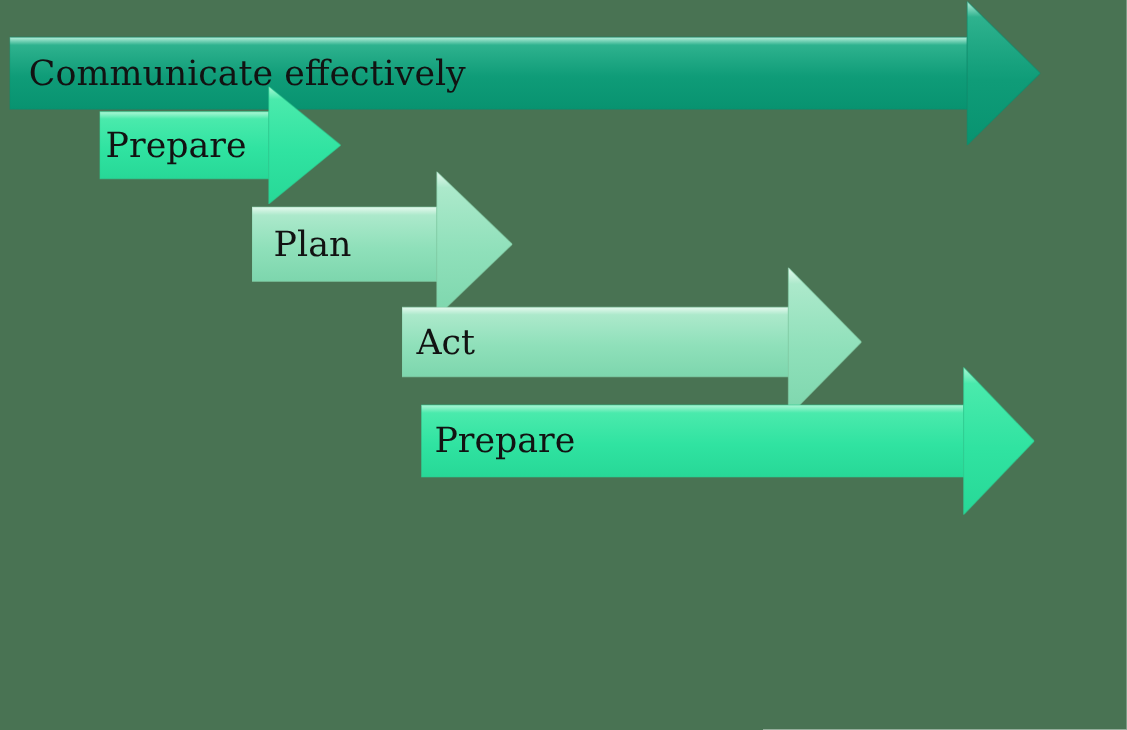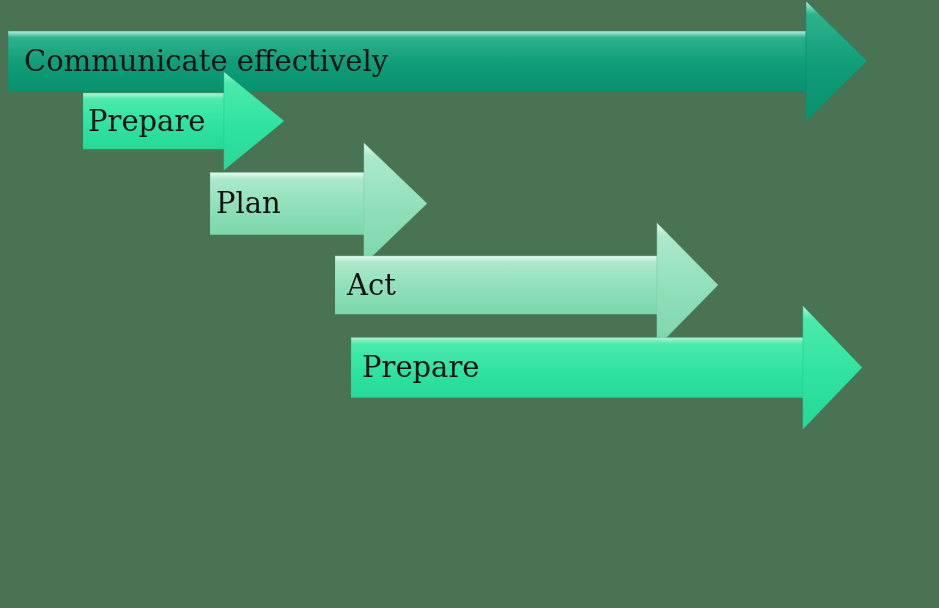--- a/index.html
+++ b/index.html
@@ -30,21 +30,21 @@
     letter-spacing: 0px;
   }
   
   .arrow-1 { left: 8px; top: 1px; }
   .arrow-1 .label { top: 30px; height: 60px; padding-left: 16px; }
   
   .arrow-2 { left: 83px; top: 72px; }
   .arrow-2 .label { top: 21px; height: 56px; padding-left: 5px; }
   
   .arrow-3 { left: 210px; top: 143px; }
-  .arrow-3 .label { top: 29px; height: 62px; padding-left: 6px; }
+  .arrow-3 .label { top: 29px; height: 62px; padding-left: 18px; }
   
   .arrow-4 { left: 335px; top: 223px; text-decoration: underline; }
   .arrow-4 .label { top: 33px; height: 58px; padding-left: 12px; }
   
   .arrow-5 { left: 351px; top: 306px; }
   .arrow-5 .label { top: 31px; height: 60px; padding-left: 11px; }
 </style>
 </head>
 <body>
 

